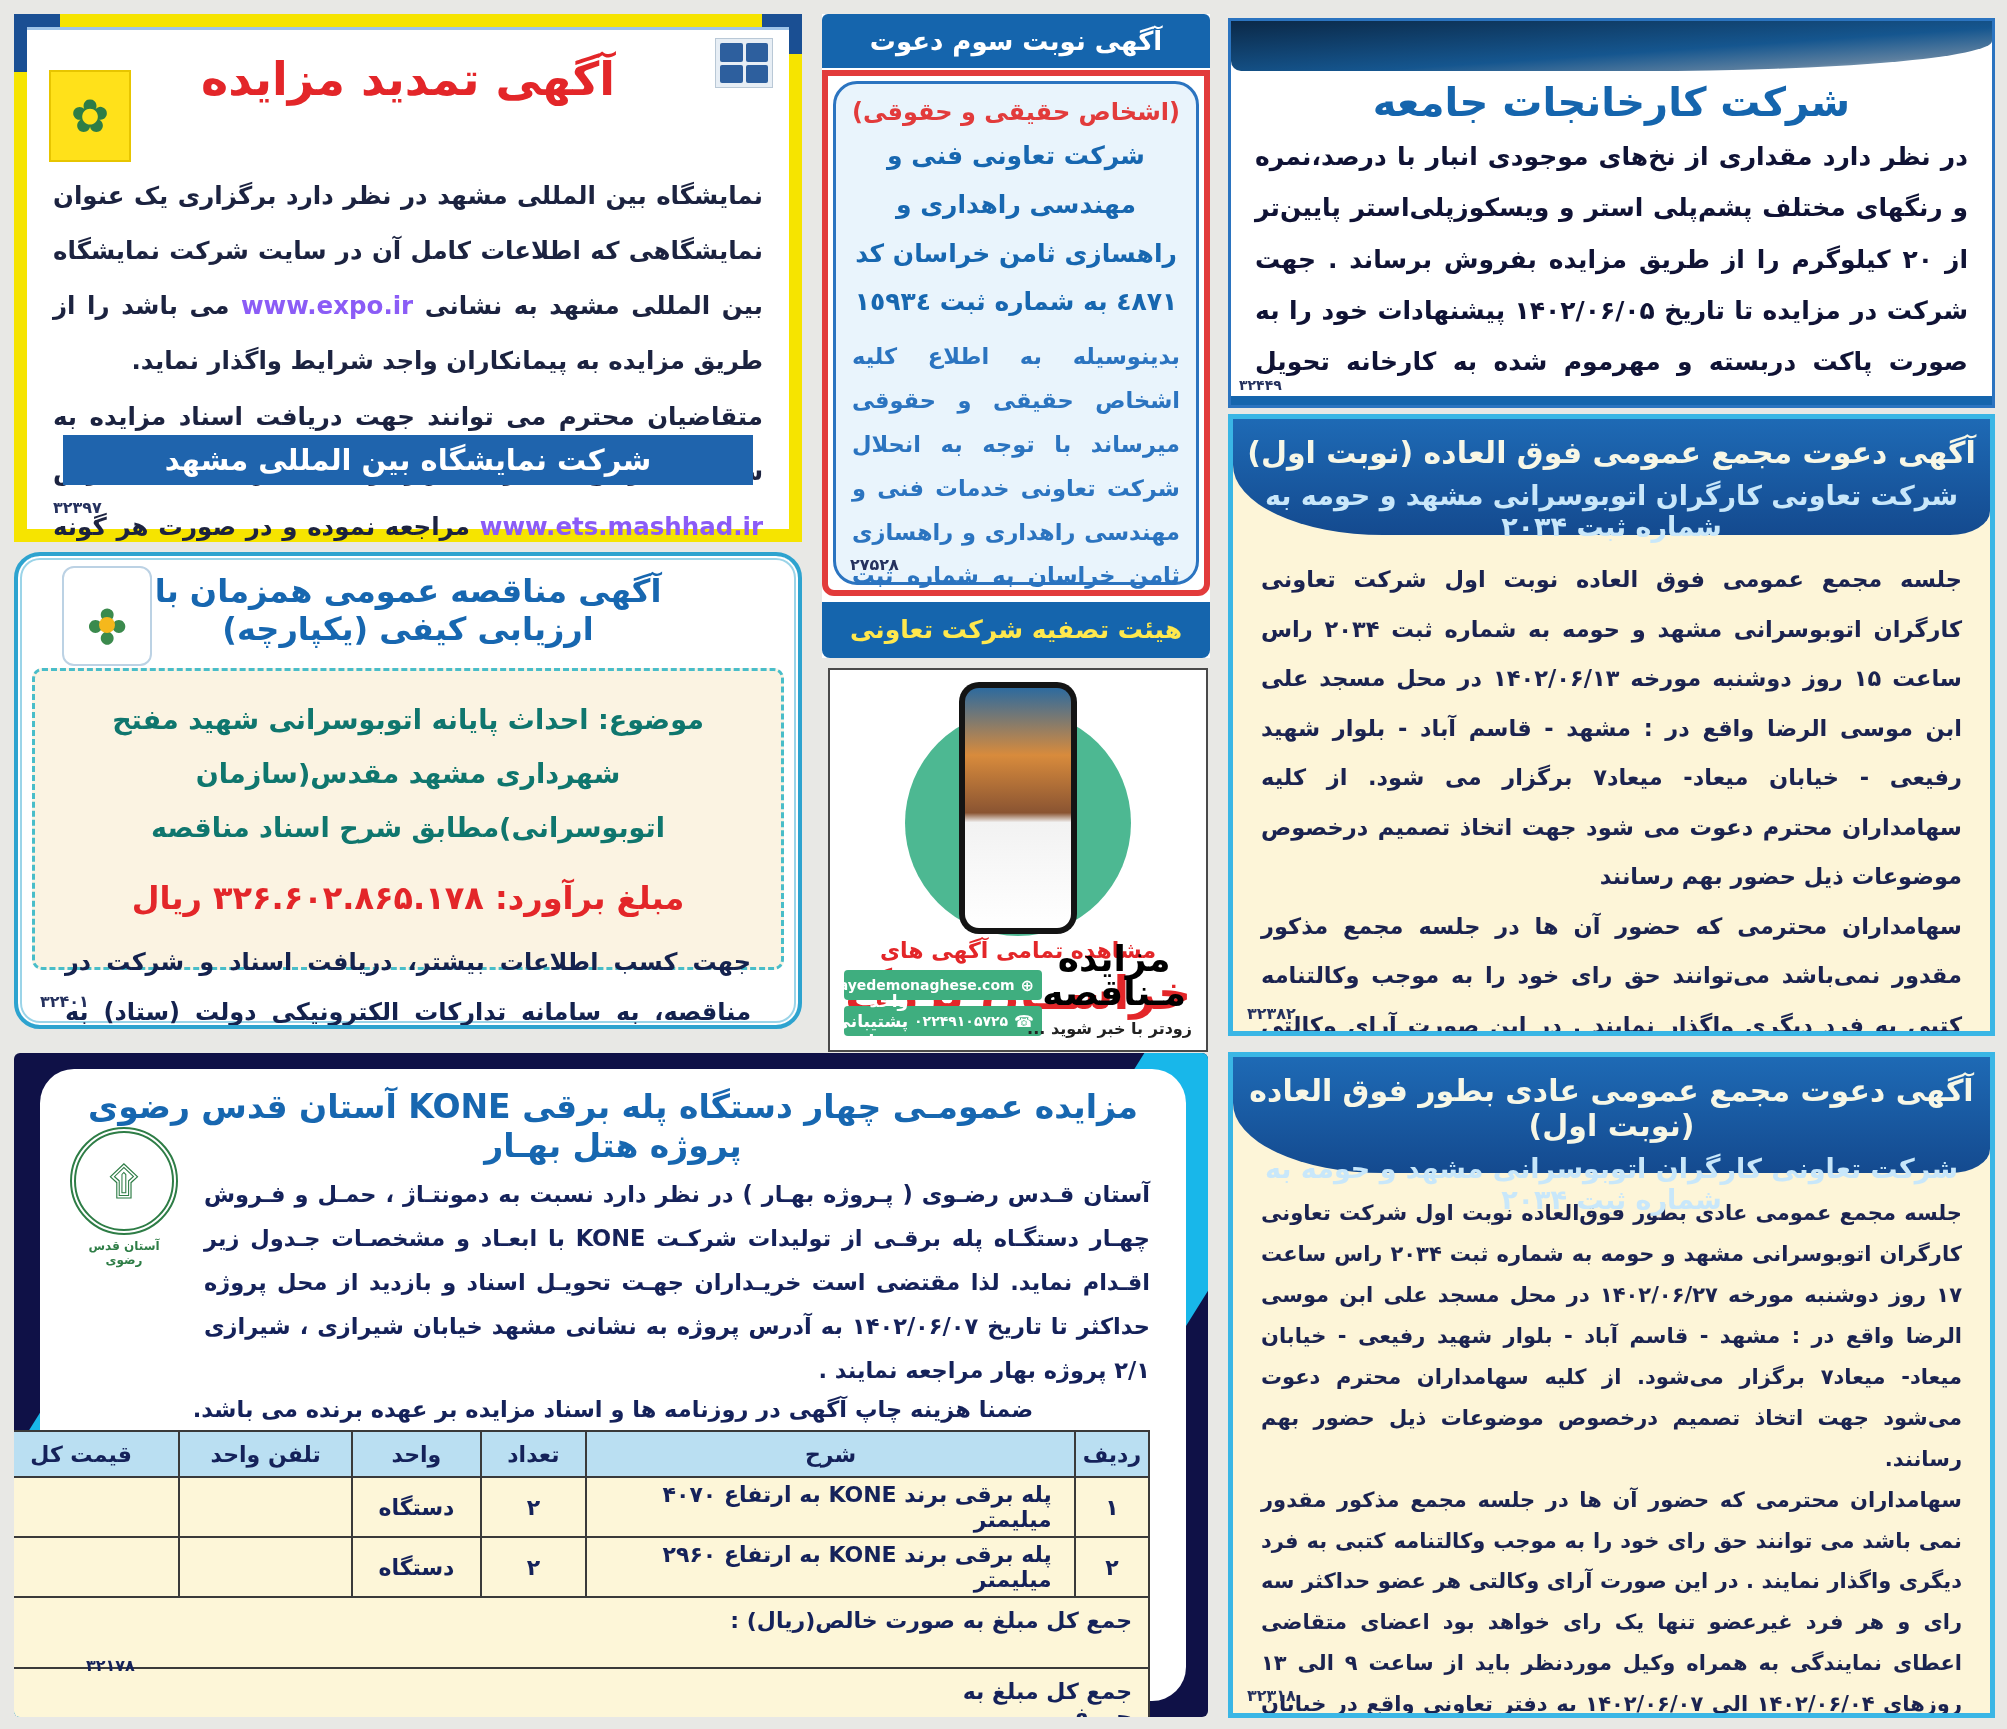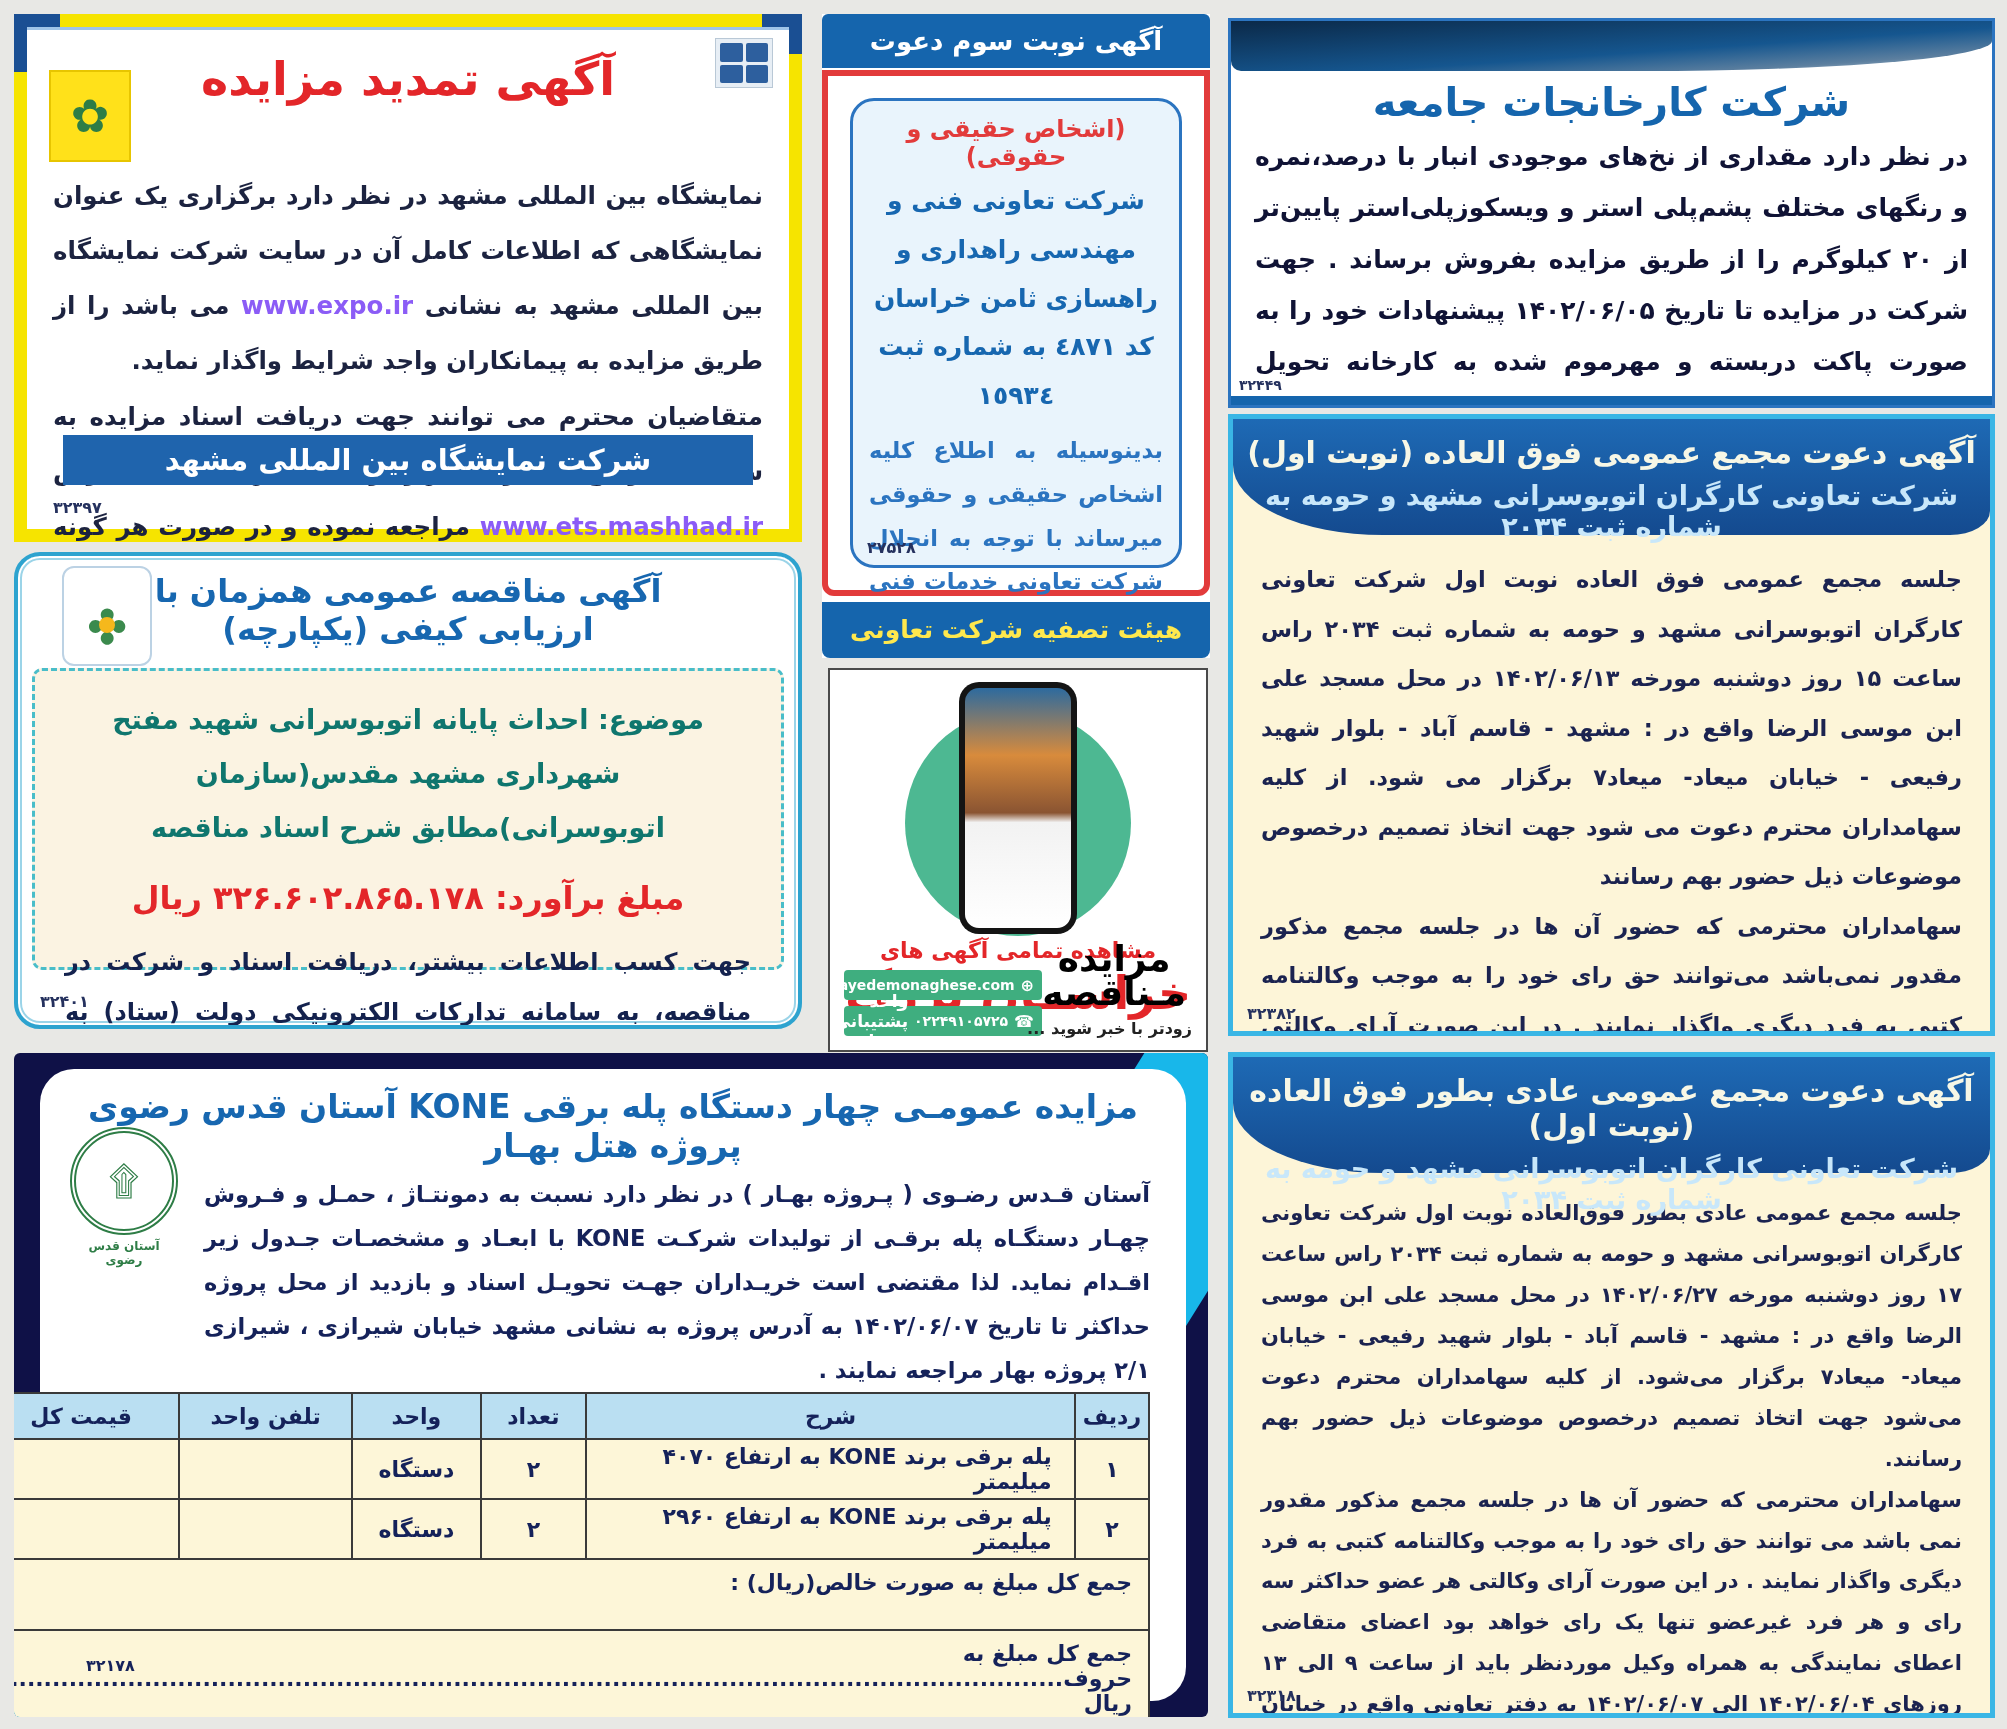--- a/index.html
+++ b/index.html
@@ -33,21 +33,21 @@
   .flower-logo .dot{width:16px;height:16px;border-radius:50%;background:#f5b81c;margin-top:-38px;}
   #box-monaghese .m-body{position:relative;margin:6px 14px 12px;background:#fbf3e2;border:3px dashed #49bdc9;border-radius:10px;padding:22px 30px 14px;height:302px;box-sizing:border-box;}
   #box-monaghese .m-subject{color:#0f766e;font-size:27px;font-weight:800;line-height:2.0;text-align:center;margin:0;}
   #box-monaghese .m-amount{color:#e32629;font-size:32px;font-weight:800;text-align:center;margin:24px 0 20px;}
   #box-monaghese .m-info{color:#14224e;font-size:24px;font-weight:700;line-height:2.1;text-align:justify;margin:0;}
   #box-monaghese .code{bottom:14px;left:22px;}
 
   
   #box-best{left:822px;top:14px;width:388px;height:644px;background:#fff;}
   #box-best .bk-header{height:54px;background:#1565ad;border-radius:6px 6px 0 0;color:#fff;font-size:26px;font-weight:800;text-align:center;line-height:54px;}
-  #box-best .bk-redframe{position:absolute;top:56px;left:0;right:0;bottom:62px;border:6px solid #e23b3b;border-radius:0 0 12px 12px;padding:22px;box-sizing:border-box;background:#fff;}
+  #box-best .bk-redframe{position:absolute;top:56px;left:0;right:0;bottom:62px;border:6px solid #e23b3b;border-radius:0 0 12px 12px;padding:5px;box-sizing:border-box;background:#fff;}
   #box-best .bk-inner{position:relative;height:100%;border:3px solid #2b74c0;border-radius:24px;background:#e9f4fc;padding:10px 16px;box-sizing:border-box;}
   #box-best .bk-sub{color:#e23b3b;font-size:24px;font-weight:800;text-align:center;margin:4px 0 6px;}
   #box-best .bk-company{color:#1767b0;font-size:25px;font-weight:800;text-align:center;line-height:1.95;margin:0 0 8px;}
   #box-best .bk-body{color:#2b74c0;font-size:22.5px;font-weight:700;text-align:justify;line-height:1.95;margin:0;}
   #box-best .code{bottom:8px;left:14px;}
   #box-best .bk-footer{position:absolute;bottom:0;left:0;right:0;height:56px;background:#1565ad;border-radius:0 0 8px 8px;color:#ffe84d;font-size:25px;font-weight:800;text-align:center;line-height:56px;}
 
   
   #box-jame{left:1228px;top:18px;width:767px;height:390px;background:#fff;border:3px solid #2b74c0;}
   #box-jame .j-band{height:50px;background:linear-gradient(176deg,#0b2948 0%,#15568f 58%,#5c7f9f 82%,#c9d6e2 100%);border-radius:0 0 46% 10px / 0 0 30px 10px;}
@@ -205,20 +205,21 @@
     <div class="rib r1"></div>
     <div class="rib l1"></div>
     <div class="rib l2"></div>
     <div class="panel">
       <div class="astan-logo">
         <div class="ring">۩</div>
         <div class="cap">آستان قدس رضوی</div>
       </div>
       <h2>مزایده عمومـی چهار دستگاه پله برقی KONE آستان قدس رضوی پروژه هتل بهـار</h2>
       <p class="k-body">آستان قـدس رضـوی ( پـروژه بهـار ) در نظر دارد نسبت به دمونتـاژ ، حمـل و فـروش چهـار دستگـاه پله برقـی از تولیدات شرکـت KONE با ابعـاد و مشخصـات جـدول زیر اقـدام نماید. لذا مقتضی است خریـداران جهـت تحویـل اسناد و بازدید از محل پروژه حداکثر تا تاریخ ۱۴۰۲/۰۶/۰۷ به آدرس پروژه به نشانی مشهد خیابان شیرازی ، شیرازی ۲/۱ پروژه بهار مراجعه نمایند .</p>
+      <p class="k-p2">ضمنا هزینه چاپ آگهی در روزنامه ها و اسناد مزایده بر عهده برنده می باشد.</p>
       <table>
         <thead>
           <tr>
             <th style="width:62px">ردیف</th>
             <th style="width:430px">شرح</th>
             <th style="width:90px">تعداد</th>
             <th style="width:110px">واحد</th>
             <th style="width:150px">تلفن واحد</th>
             <th style="width:170px">قیمت کل</th>
           </tr>

